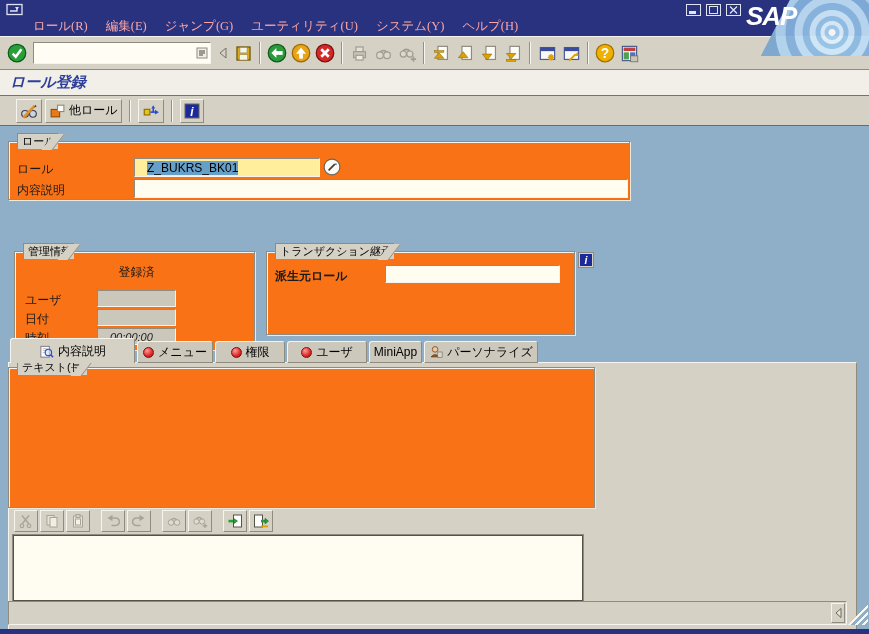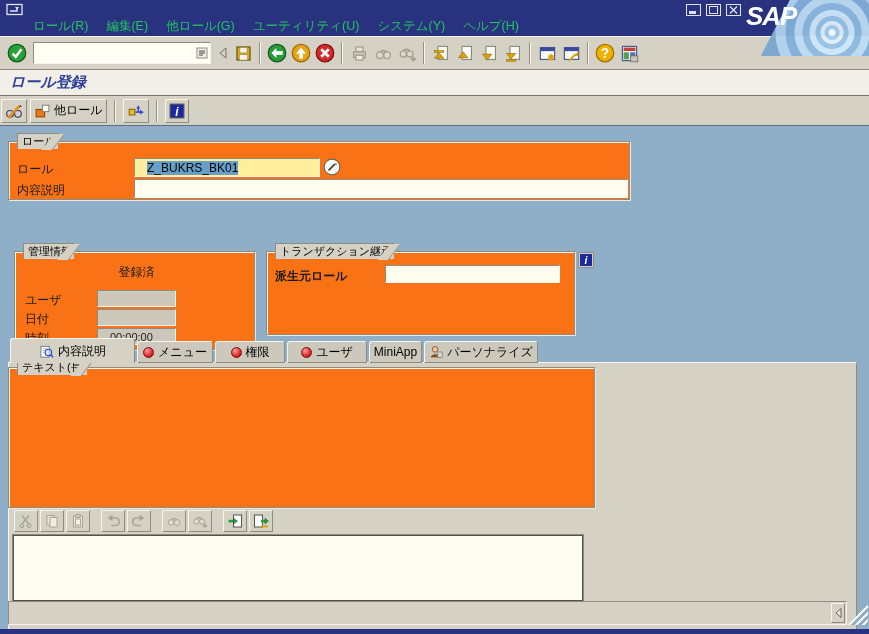--- a/index.html
+++ b/index.html
@@ -6,21 +6,21 @@
   *{box-sizing:border-box;font-family:"Liberation Sans",sans-serif;}
   #root{position:relative;width:869px;height:634px;background:#8fafc8;overflow:hidden;
         box-shadow:inset 2px 0 0 #aac4d8, inset -2px 0 0 #aac4d8;}
   .abs{position:absolute;}
   svg{display:block;}
 
   
   #menubar{left:0;top:0;width:869px;height:36px;background:#28327f;}
   #sysicon{left:6px;top:3px;}
   #menus{left:24px;top:17px;display:flex;}
-  .menu-item{color:#22c55e;font-size:12.5px;padding:1px 9px;white-space:nowrap;cursor:default;}
+  .menu-item{color:#fca5a5;font-size:12.5px;padding:1px 9px;white-space:nowrap;cursor:default;font-family:Liberation Serif, serif;}
   #winctrls{left:686px;top:4px;display:flex;gap:5px;}
   .wbtn{width:15px;height:12px;border:1px solid #dfe3f2;display:flex;align-items:center;justify-content:center;}
 
   
   #logo{right:0;top:0;width:132px;height:56px;z-index:20;}
   #ripple{position:absolute;inset:0;
     background:radial-gradient(circle at 72% 58%, rgba(255,255,255,.95) 0 3px,
       rgba(165,205,235,.95) 4px 7px, rgba(222,240,252,.95) 8px 11px,
       rgba(150,195,230,.95) 12px 16px, rgba(206,231,248,.95) 17px 22px,
       rgba(140,185,225,.95) 23px 29px, rgba(190,220,244,.95) 30px 37px,
@@ -40,21 +40,21 @@
   #cmdfield{width:160px;height:18px;border:0;outline:0;background:transparent;font-size:12px;padding:0 3px;}
   #cmddrop{width:16px;height:18px;display:flex;align-items:center;justify-content:center;}
 
   
   #titlebar{left:0;top:70px;width:869px;height:26px;background:#f1efe7;
     border-bottom:1px solid #77736a;display:flex;align-items:center;padding-left:10px;}
   #pagetitle{color:#2d3e9b;font-size:15px;font-weight:bold;font-style:italic;}
 
   
   #apptoolbar{left:0;top:96px;width:869px;height:30px;background:#d5d1c5;
-    border-bottom:1px solid #5f6d7d;display:flex;align-items:center;padding-left:1px;gap:3px;}
+    border-bottom:1px solid #5f6d7d;display:flex;align-items:center;padding-left:16px;gap:3px;}
   .abtn{height:24px;display:flex;align-items:center;justify-content:center;gap:3px;
     background:#d5d1c5;border:1px solid;border-color:#f6f4ee #8f8b7f #8f8b7f #f6f4ee;padding:0 3px;font-size:12px;}
 
   
   #content{left:0;top:126px;width:869px;height:503px;background:#8fafc8;}
   .gb{position:absolute;background:#f97316;border:1px solid #8f8b7f;
       box-shadow:1px 1px 0 #eceadf, inset 1px 1px 0 #f6f4ee;}
   .gb-legend{position:absolute;top:-9px;left:8px;height:16px;background:#d5d1c5;
       border-top:1px solid #8f8b7f;border-left:1px solid #8f8b7f;
       font-size:11px;line-height:15px;padding:0 2px 0 4px;white-space:nowrap;z-index:2;}
@@ -109,21 +109,21 @@
     <div id="sysicon" class="abs">
       <svg width="18" height="13" viewBox="0 0 18 13">
         <rect x="1" y="1.5" width="15" height="10" fill="none" stroke="#dfe3f2" stroke-width="1.3"></rect>
         <path d="M4 8 L11 8 L11 4" fill="none" stroke="#dfe3f2" stroke-width="1.3"></path>
         <path d="M9 4 L13 4 L11 7 Z" fill="#dfe3f2"></path>
       </svg>
     </div>
     <div id="menus" class="abs">
       <span class="menu-item">ロール(R)</span>
       <span class="menu-item">編集(E)</span>
-      <span class="menu-item">他ロール(G)</span>
+      <span class="menu-item">ジャンプ(G)</span>
       <span class="menu-item">ユーティリティ(U)</span>
       <span class="menu-item">システム(Y)</span>
       <span class="menu-item">ヘルプ(H)</span>
     </div>
     <div id="winctrls" class="abs">
       <span class="wbtn">
         <svg width="9" height="8" viewBox="0 0 9 8">
             <rect x="0" y="5" width="7" height="3" fill="#dfe3f2"></rect>
           </svg>
       </span>
@@ -381,21 +381,21 @@
       <div class="flabel" style="left:82px;top:12px;width:79px;text-align:center;">登録済</div>
       <span class="flabel" style="left:10px;top:40px;">ユーザ</span>
       <div class="field disab" style="left:82px;top:38px;width:79px;height:17px;">
         <span></span>
       </div>
       <span class="flabel" style="left:10px;top:59px;">日付</span>
       <div class="field disab" style="left:82px;top:57px;width:79px;height:17px;">
         <span></span>
       </div>
       <span class="flabel" style="left:10px;top:78px;">時刻</span>
-      <div class="field disab" style="left:82px;top:76px;width:79px;height:17px;font-family:'DejaVu Sans Mono',monospace;font-size:11px;">
+      <div class="field disab" style="left:82px;top:76px;width:79px;height:17px;font-family:'DejaVu Sans Mono',monospace;font-size:11px;font-style:italic;">
         <span>00:00:00</span>
       </div>
     </div>
 
     <div class="gb" style="left:266px;top:125px;width:309px;height:84px;">
       <span class="gb-legend">トランザクション継承</span>
       <span class="flabel" style="left:8px;top:16px;font-weight:bold;">派生元ロール</span>
       <div class="field ivory" style="left:118px;top:13px;width:175px;height:18px;">
         <span></span>
       </div>

